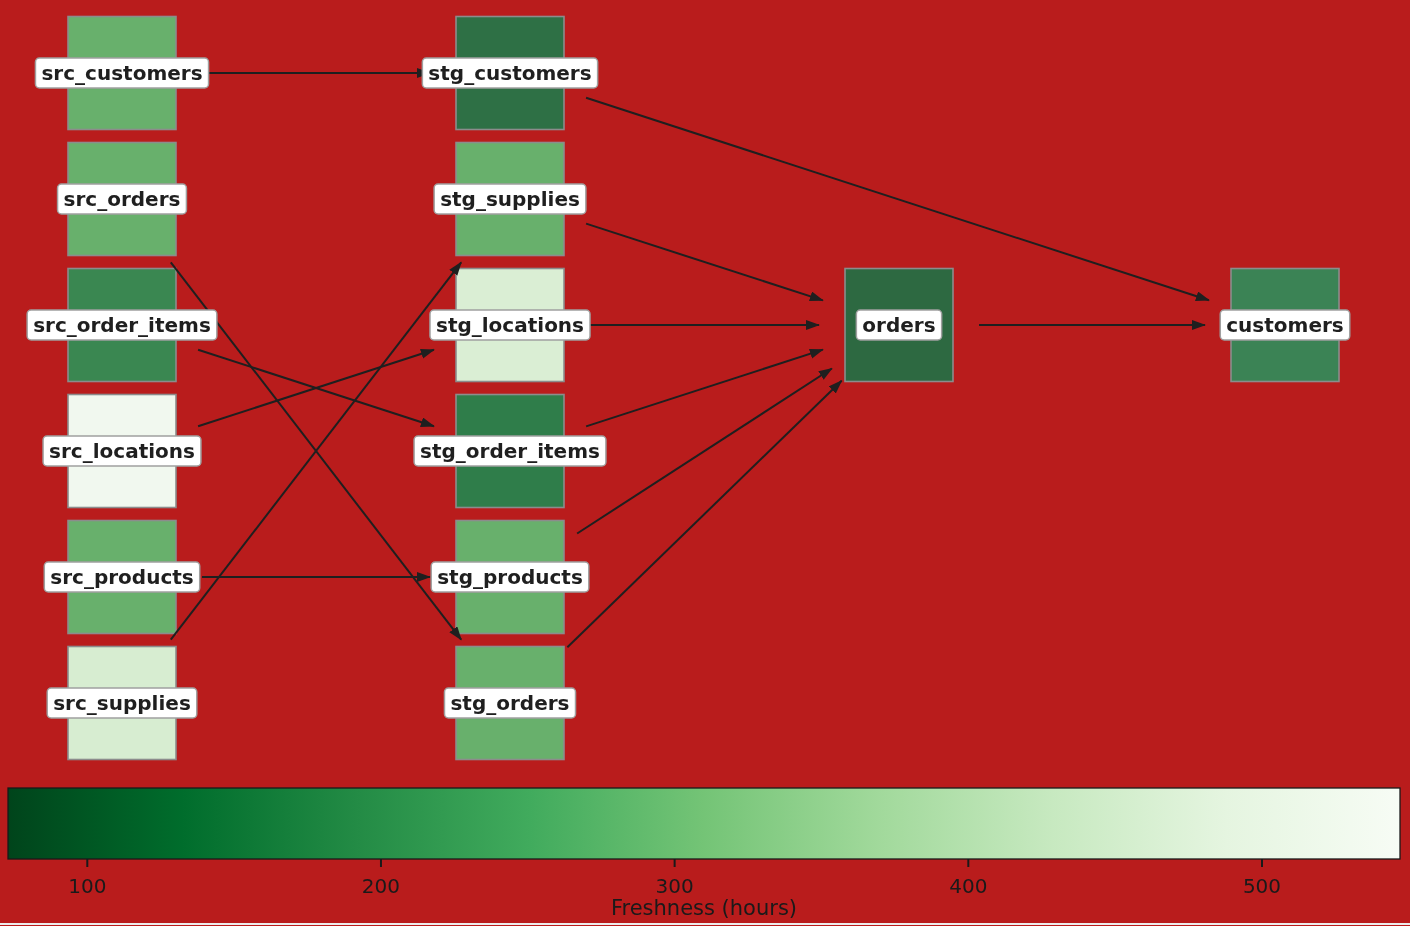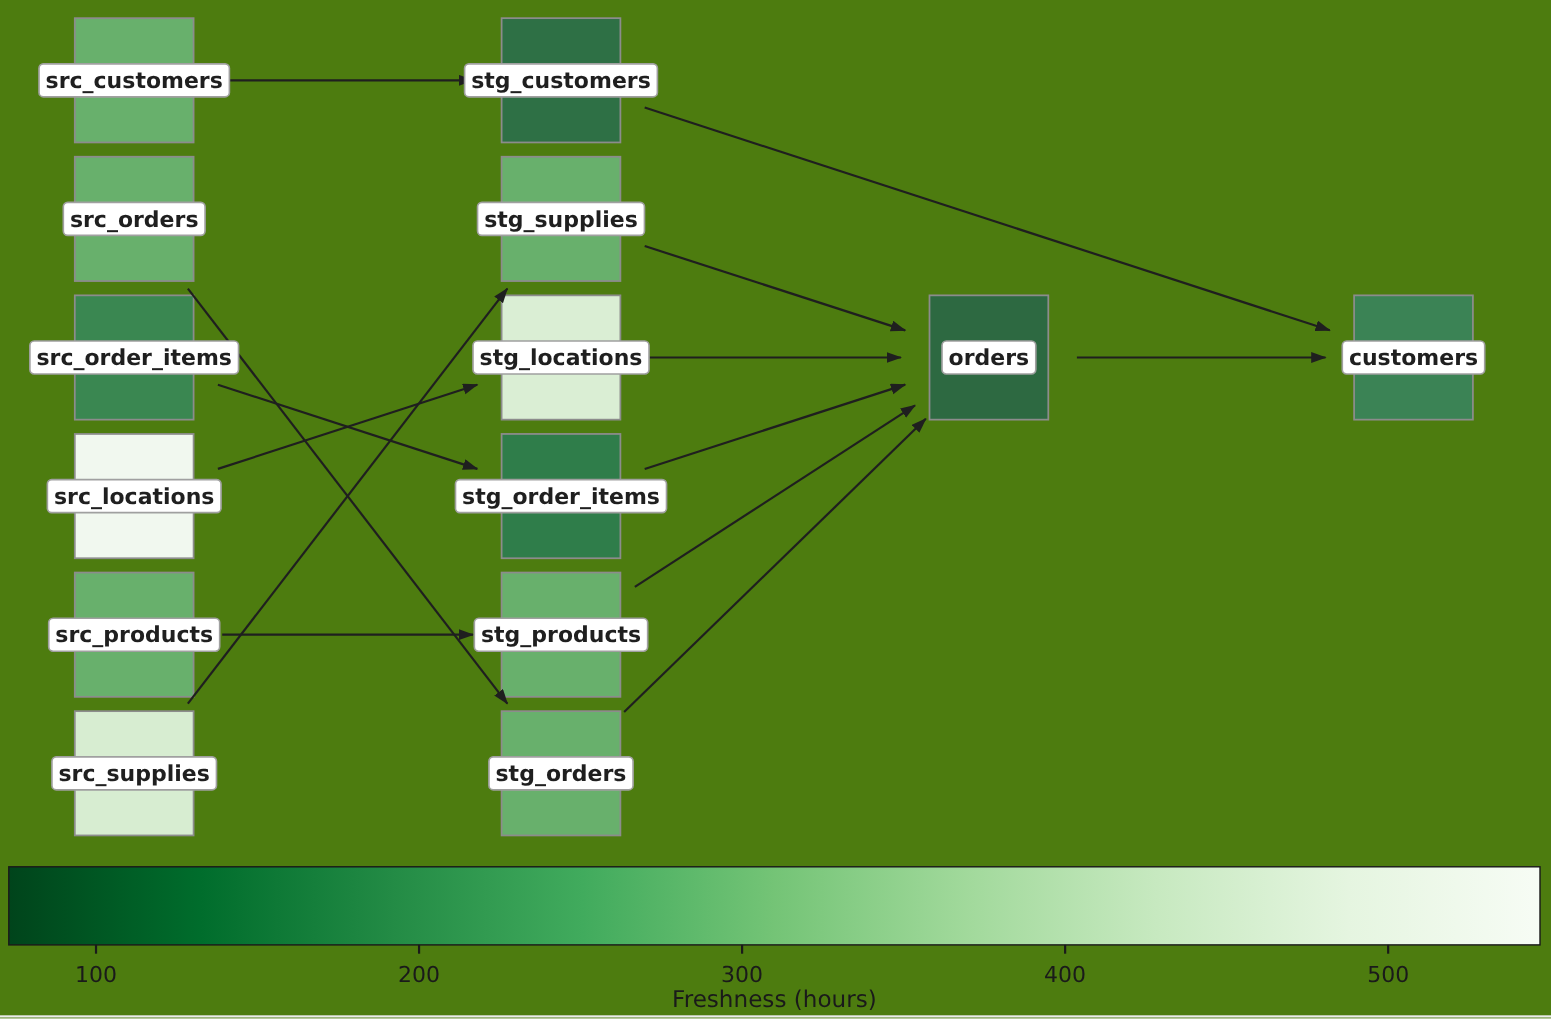--- a/index.html
+++ b/index.html
@@ -4,21 +4,21 @@
 <style>
   html, body {
     margin: 0;
     padding: 0;
     background: #ffffff;
   }
   .figure {
     position: relative;
     width: 1410px;
     height: 926px;
-    background: #4d7c0f;
+    background: #b91c1c;
     overflow: hidden;
     font-family: "DejaVu Sans", "Liberation Sans", sans-serif;
   }
   svg text {
     font-family: "DejaVu Sans", "Liberation Sans", sans-serif;
   }
 </style>
 </head>
 <body>
 

